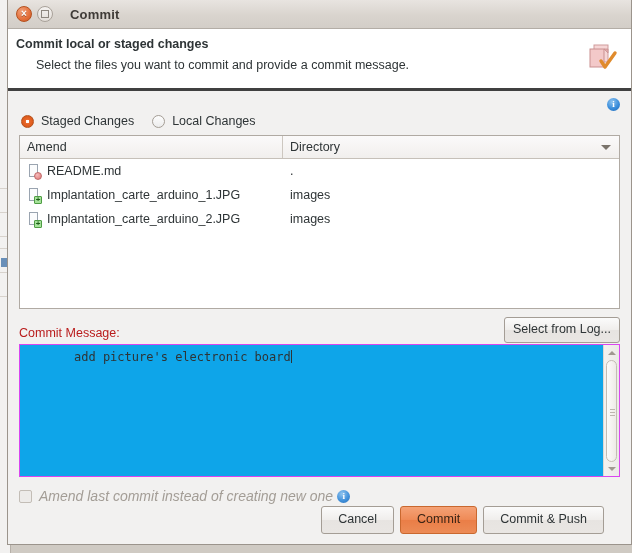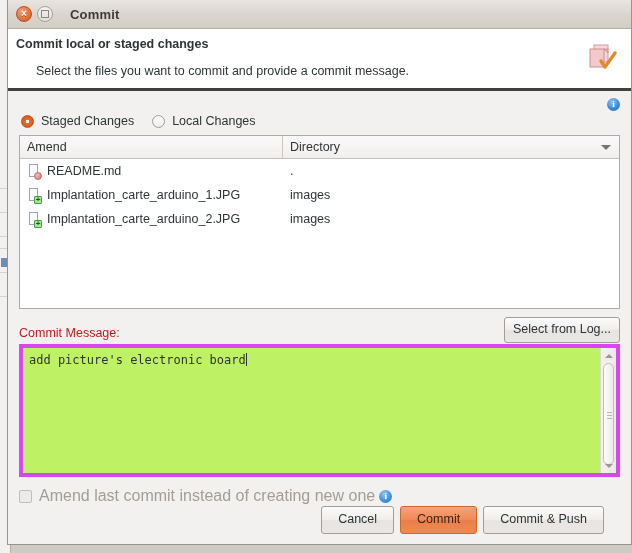--- a/index.html
+++ b/index.html
@@ -109,21 +109,21 @@
     padding: 8px 10px 0 8px;
   }
   .banner-title {
     font-size: 12.5px;
     font-weight: bold;
     color: #2e3436;
   }
   .banner-sub {
     font-size: 12.5px;
     color: #2e3436;
-    margin-top: 13px;
+    margin-top: 7px;
     margin-left: 20px;
   }
   .banner-icon {
     position: absolute;
     right: 12px;
     top: 12px;
     width: 34px;
     height: 34px;
   }
 
@@ -294,25 +294,26 @@
     line-height: 1.1;
   }
   .btn-log {
     position: absolute;
     right: 11px;
     top: -6px;
     padding: 5px 8px;
   }
   .msg-box {
     position: relative;
-    background: #bef264;
-    border: 4px solid #d946ef;
+    background: #0ea5e9;
+    border: 1px solid #d946ef;
     height: 133px;
     box-sizing: border-box;
     display: flex;
+    padding-left: 48px;
   }
   .msg-text {
     flex: 1;
     font-family: "DejaVu Sans Mono", monospace;
     font-size: 12px;
     color: #2e3436;
     padding: 5px 6px;
     white-space: pre;
   }
   .caret {
@@ -380,23 +381,24 @@
   .checkbox {
     width: 13px; height: 13px;
     border: 1px solid #c3bdb6;
     background: #edebe9;
     border-radius: 2px;
     box-sizing: border-box;
     margin-right: 7px;
     flex: none;
   }
   .amend-label {
-    font-size: 16px;
+    font-size: 14px;
     color: #a39d96;
     margin-right: 4px;
+    font-style: italic;
   }
   .info-dot.dim { opacity: .95; }
 
   
   .footer {
     position: absolute;
     right: 27px;
     bottom: 9px;
     display: flex;
     gap: 6px;

